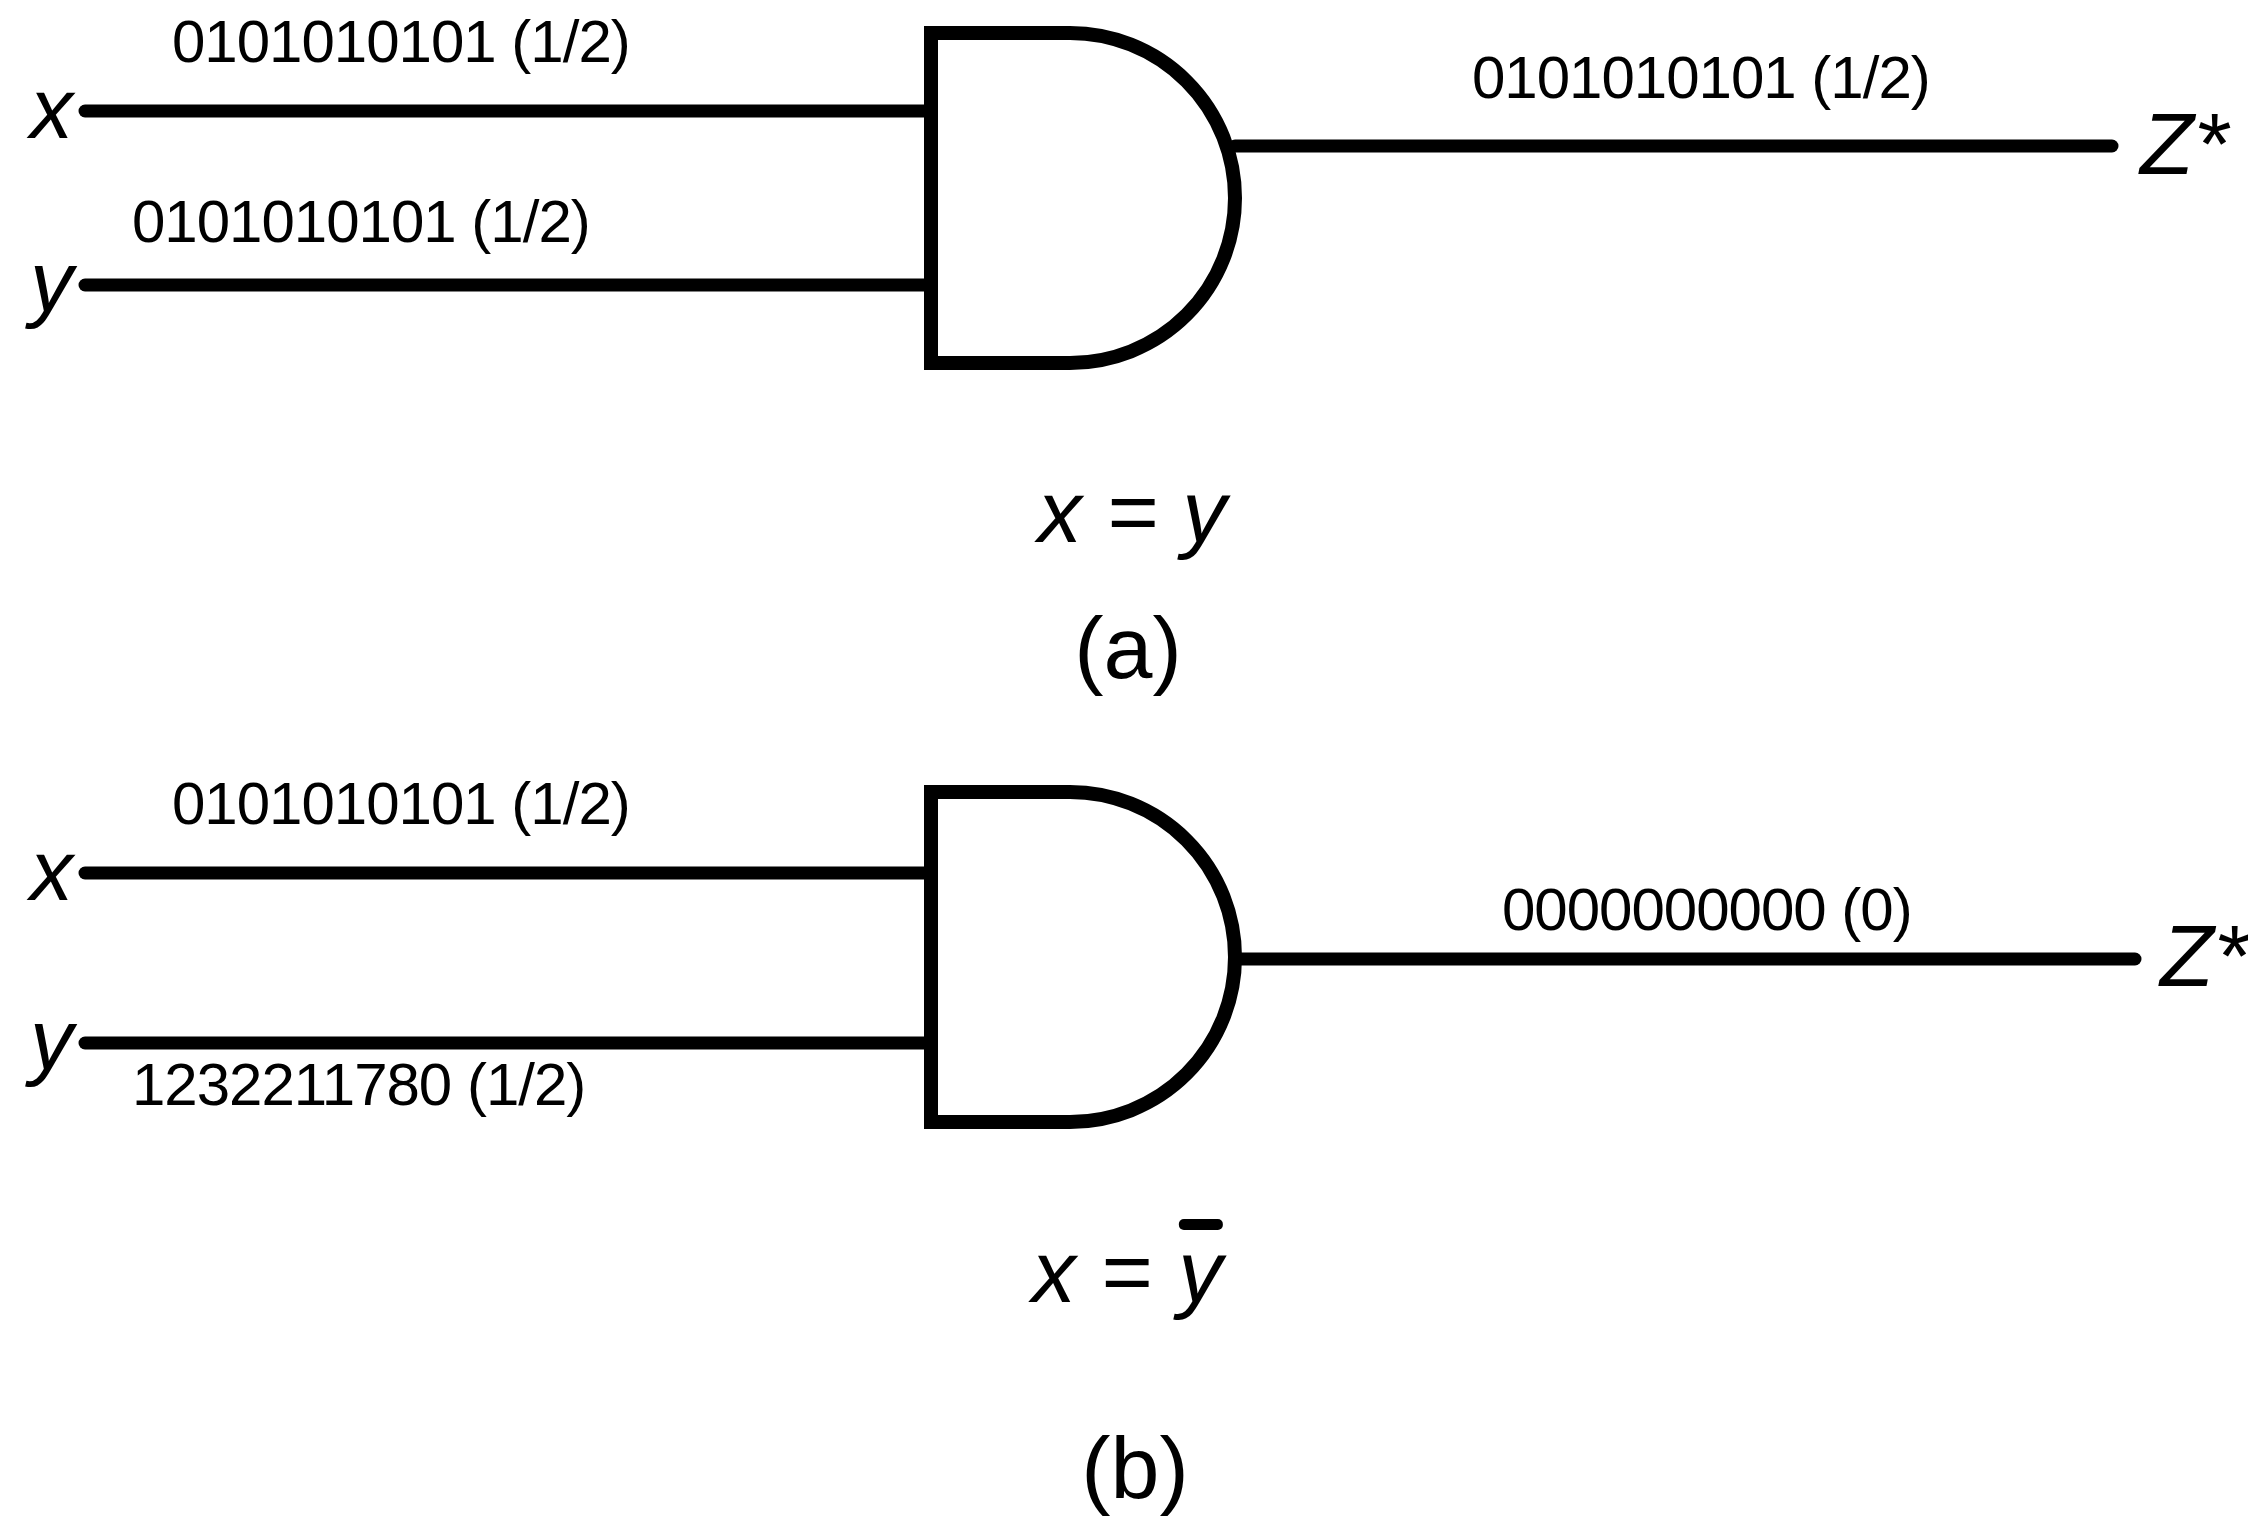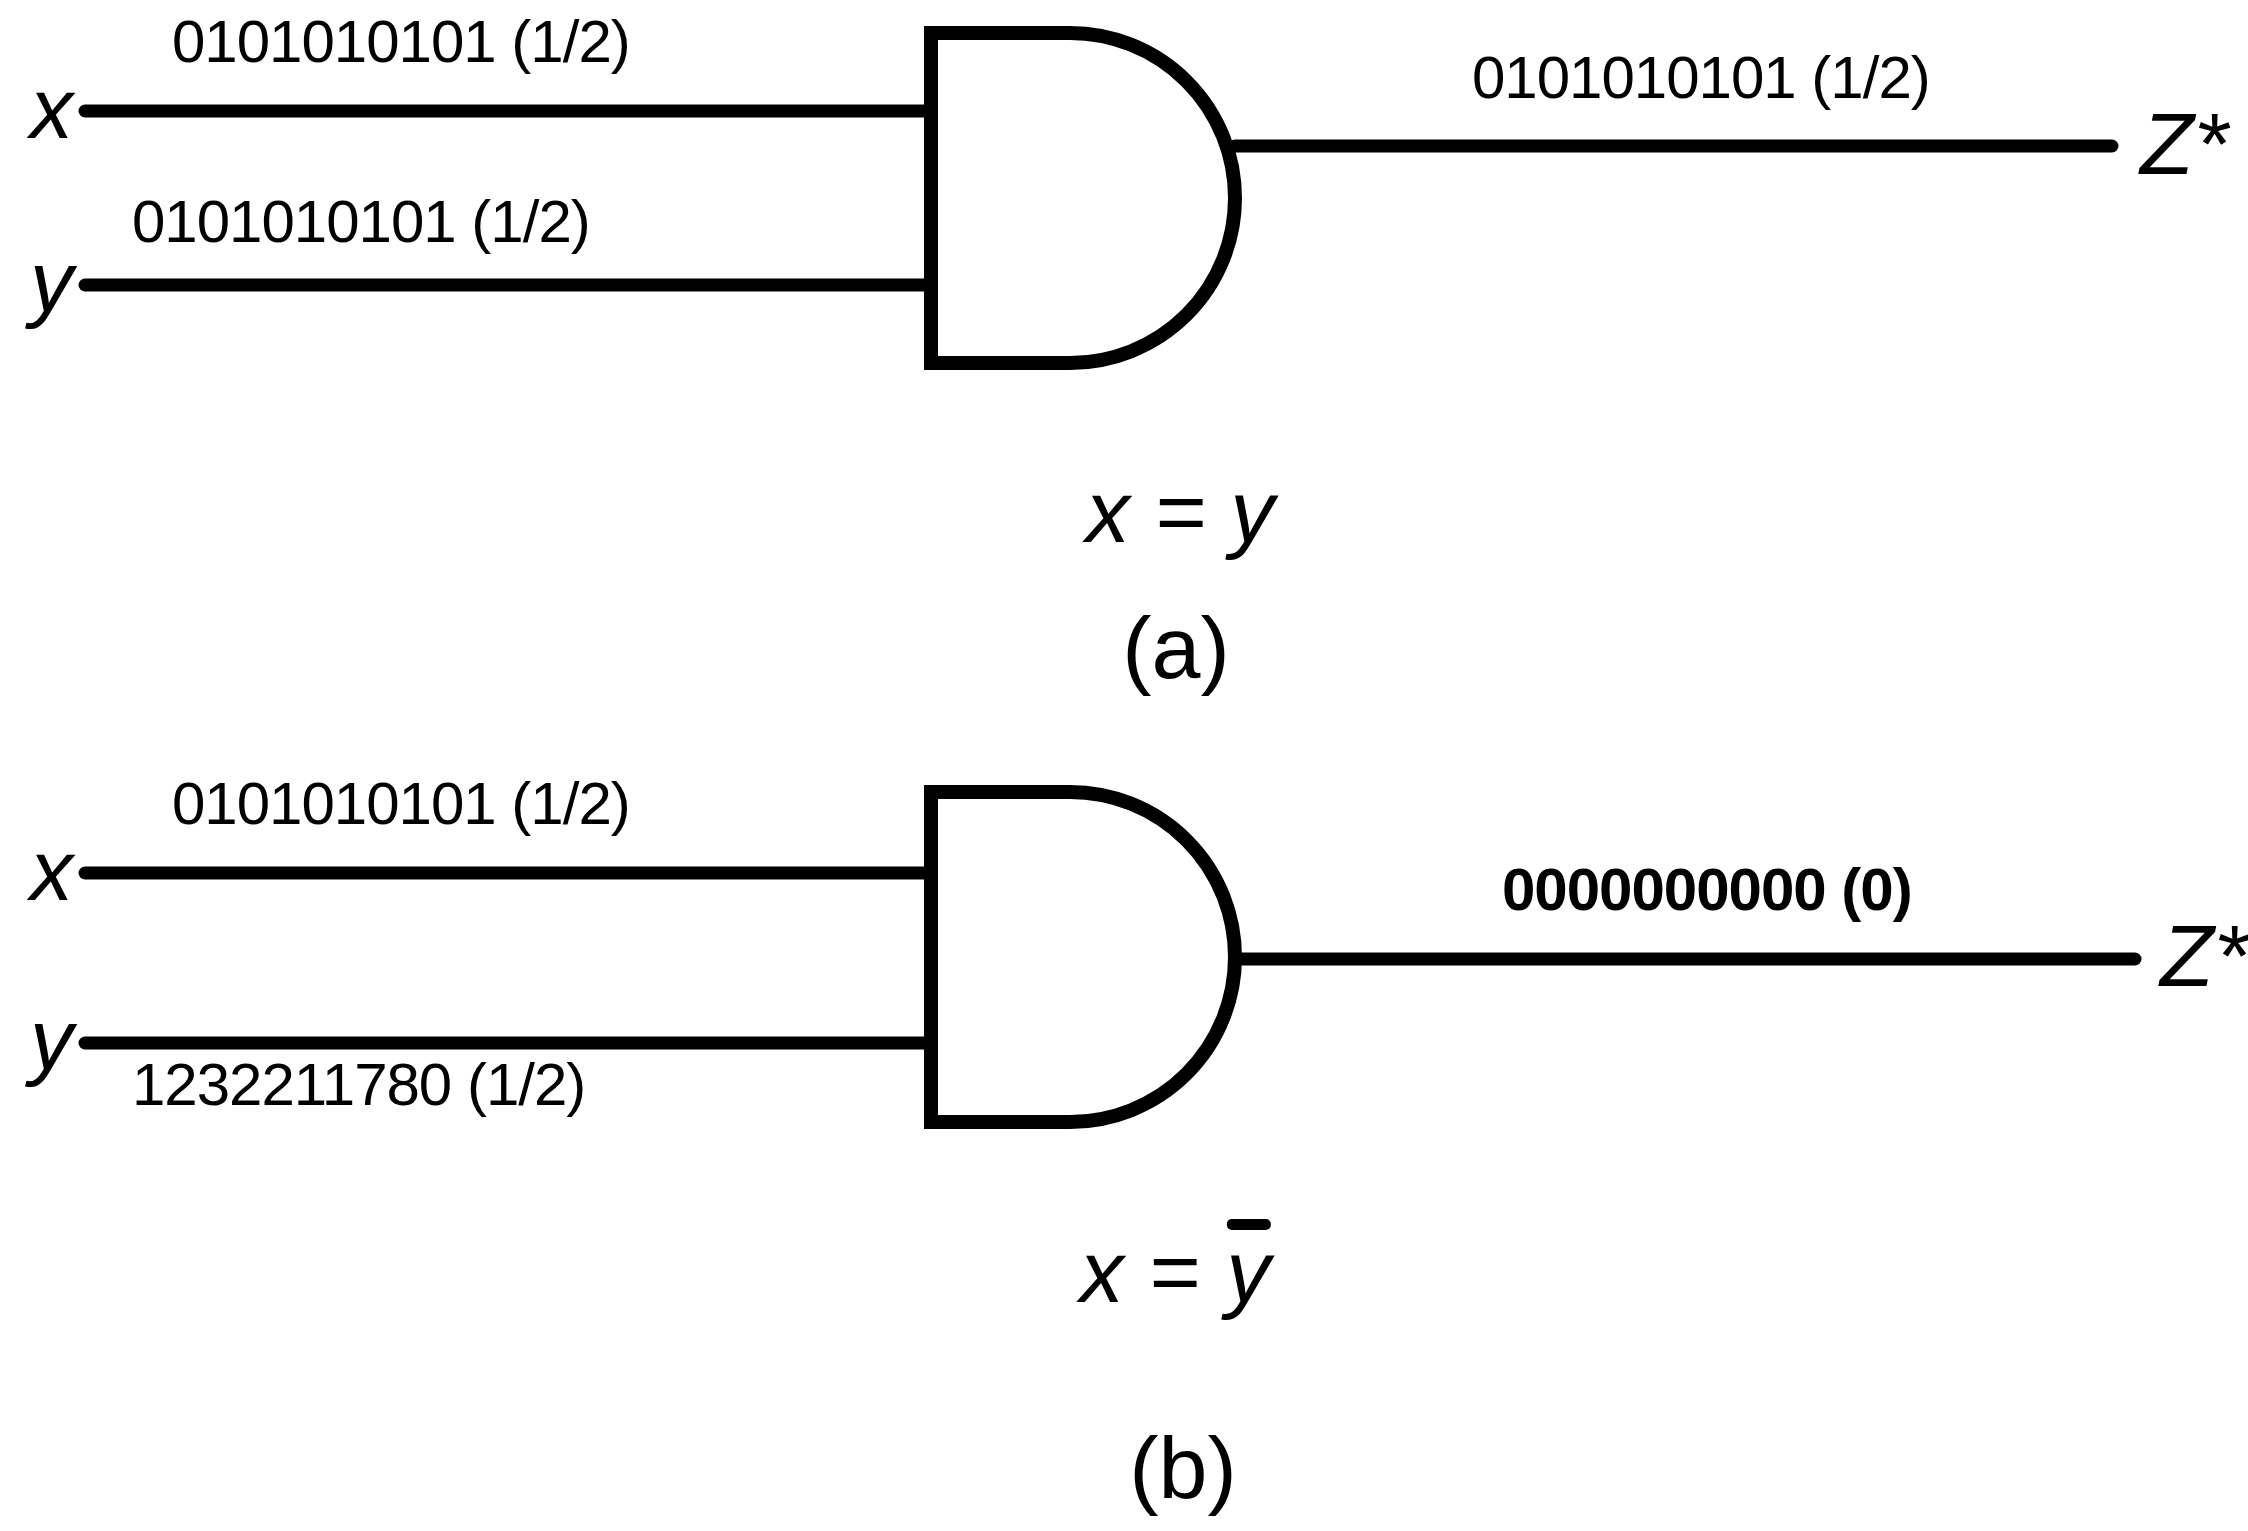--- a/index.html
+++ b/index.html
@@ -67,21 +67,20 @@
     position: absolute;
     left: 3px;
     right: 1px;
     top: -0.10em;
     height: 11px;
     background: #000;
     border-radius: 5px;
   }
   .center {
     transform: translateX(-50%);
-    margin-left: 48px;
   }
 </style>
 </head>
 <body>
 
 <div id="figure">
 
   <svg class="svg-layer" viewBox="0 0 2248 1531" xmlns="http://www.w3.org/2000/svg">
 
     <g>
@@ -127,21 +126,21 @@
   <div class="panel">
 
     <div class="lbl port-label" style="left:30px; top:827px;">x</div>
 
     <div class="lbl stream" style="left:172px; top:774px;">0101010101 (1/2)</div>
 
     <div class="lbl port-label" style="left:30px; top:996px;">y</div>
 
     <div class="lbl stream" style="left:132px; top:1055px;">1232211780 (1/2)</div>
 
-    <div class="lbl stream" style="left:1502px; top:860px;font-weight:bold;">0000000000 (0)</div>
+    <div class="lbl stream" style="left:1502px; top:880px;">0000000000 (0)</div>
 
     <div class="lbl out-port" style="left:2160px; top:912px;">Z*</div>
 
     <div class="lbl gate-cond center" style="left:1128px; top:1228px;">
       <span>x = </span><span class="overbar">y</span>
     </div>
 
     <div class="lbl panel-tag center" style="left:1135px; top:1424px;">(b)</div>
   </div>
 

